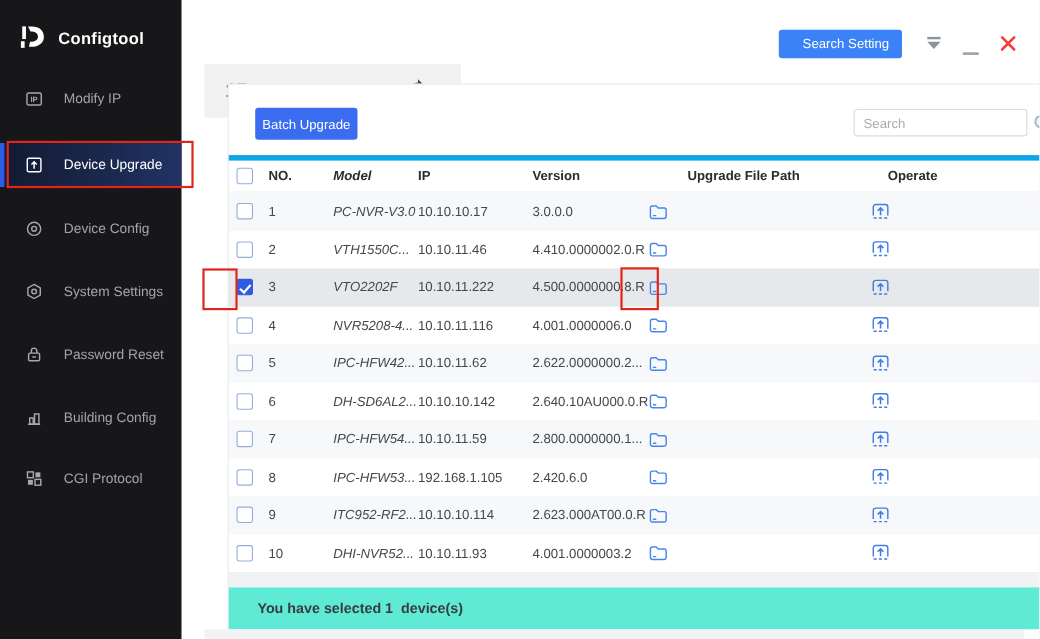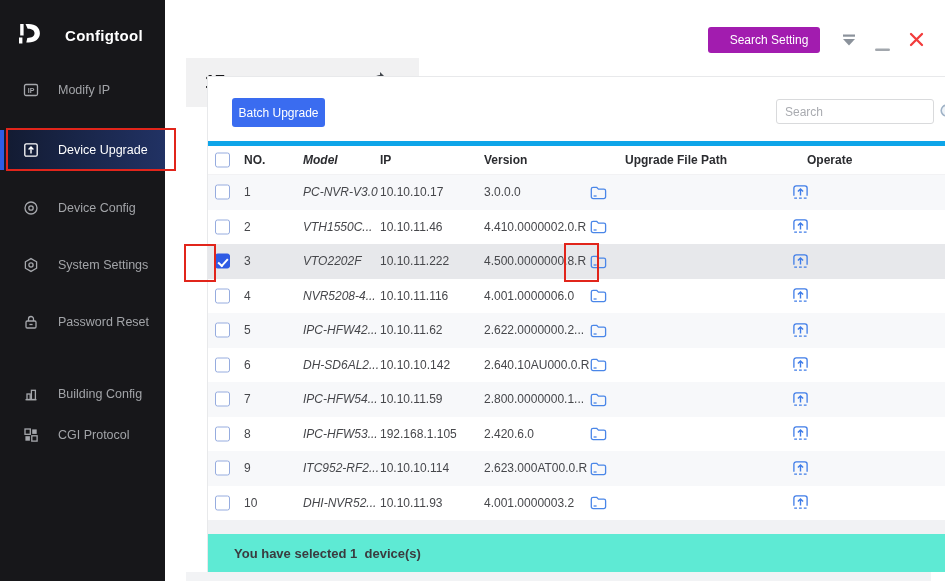--- a/index.html
+++ b/index.html
@@ -1,37 +1,37 @@
 <!DOCTYPE html>
 <html><head>
 <meta charset="utf-8">
 <style>
   html,body{margin:0;padding:0;background:#fff;}
   #page{position:relative;width:945px;height:581px;background:#fff;overflow:hidden;
         font-family:"Liberation Sans",sans-serif;outline:1px solid #e0e0e0;}
 
   
   #sidebar{position:absolute;left:0;top:0;width:165px;height:581px;background:#17171a;}
-  .logo-row{position:absolute;left:14px;top:20px;display:flex;align-items:center;gap:21px;}
+  .logo-row{position:absolute;left:14px;top:20px;display:flex;align-items:center;gap:9px;}
   .logo-glyph{width:30px;height:30px;display:block;}
   .logo-text{color:#fff;font-size:15px;font-weight:bold;letter-spacing:.3px;}
   .side-item{position:absolute;left:0;width:165px;height:40px;display:flex;align-items:center;cursor:pointer;}
   .side-icon{position:absolute;left:23px;width:16px;height:16px;color:#a6a8ad;display:flex;align-items:center;}
   .side-label{position:absolute;left:58px;font-size:12.5px;color:#a2a4a8;}
   .side-item.active{background:linear-gradient(90deg,#121a30 0%,#213264 100%);}
   .side-item.active .side-label{color:#fff;}
   .side-item.active .side-icon{color:#fff;}
   .active-stripe{position:absolute;left:0;top:0;width:4px;height:40px;background:#2e5ce6;}
 
   
   .count-band{position:absolute;left:186px;top:15px;width:233px;height:49px;background:#f1f1f2;margin-top:43px;}
   .count-num{position:absolute;left:19px;top:14px;font-size:18px;font-weight:bold;color:#17171a;}
   .count-label{position:absolute;left:53px;top:18px;font-size:18px;color:#9b9ca0;}
   .refresh-btn{position:absolute;left:182px;top:13px;width:24px;height:24px;cursor:pointer;}
-  .search-setting-btn{position:absolute;left:708px;top:27px;width:112px;height:26px;background:#a21caf;
+  .search-setting-btn{position:absolute;left:708px;top:27px;width:112px;height:26px;background:#3b82f6;
       border:none;border-radius:3px;color:#fff;font-size:12px;font-family:inherit;cursor:pointer;padding-left:16px;}
   .win-icon{position:absolute;cursor:pointer;}
 
   
   #card{position:absolute;left:186px;top:76px;width:745px;height:496px;background:#fff;border:1px solid #e8e9eb;box-sizing:border-box;margin-left:21px;}
   .batch-btn{position:absolute;left:24px;top:21px;width:93px;height:29px;background:#3a6cf0;border:none;
       border-radius:3px;color:#fff;font-size:12px;font-family:inherit;cursor:pointer;}
   .search-input{position:absolute;left:568px;top:22px;width:158px;height:25px;box-sizing:border-box;
       border:1px solid #d9dadc;border-radius:3px;padding:0 8px;font-size:12px;color:#555;font-family:inherit;outline:none;}
   .search-input::placeholder{color:#a9abb0;}
@@ -133,21 +133,21 @@
       <span class="side-icon">
         <svg viewBox="0 0 16 16" width="16" height="16">
             <rect x="3" y="7" width="10" height="7" rx="1.2" fill="none" stroke="currentColor" stroke-width="1.3"></rect>
             <path d="M5.5 7V5a2.5 2.5 0 0 1 5 0v2" fill="none" stroke="currentColor" stroke-width="1.3"></path>
             <path d="M6.4 10.5h3.2" stroke="currentColor" stroke-width="1.3"></path>
           </svg>
       </span>
       <span class="side-label">Password Reset</span>
     </div>
 
-    <div class="side-item" style="top:374px">
+    <div class="side-item" style="top:360px">
       <span class="side-icon">
         <svg viewBox="0 0 16 16" width="16" height="16">
             <path d="M2.5 13.7h11" stroke="currentColor" stroke-width="1.3"></path>
             <rect x="4" y="8" width="3.2" height="5.5" fill="none" stroke="currentColor" stroke-width="1.3"></rect>
             <rect x="8.4" y="4.3" width="4" height="9.2" fill="none" stroke="currentColor" stroke-width="1.3"></rect>
           </svg>
       </span>
       <span class="side-label">Building Config</span>
     </div>
 

